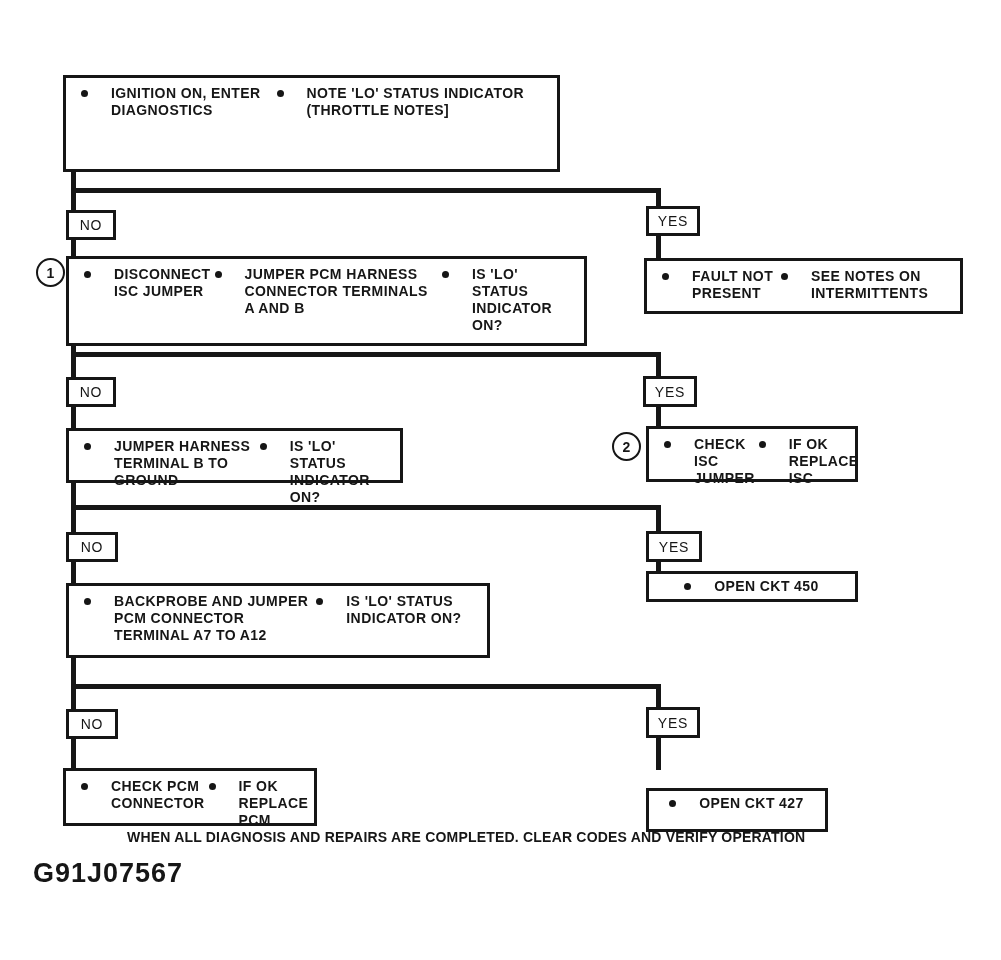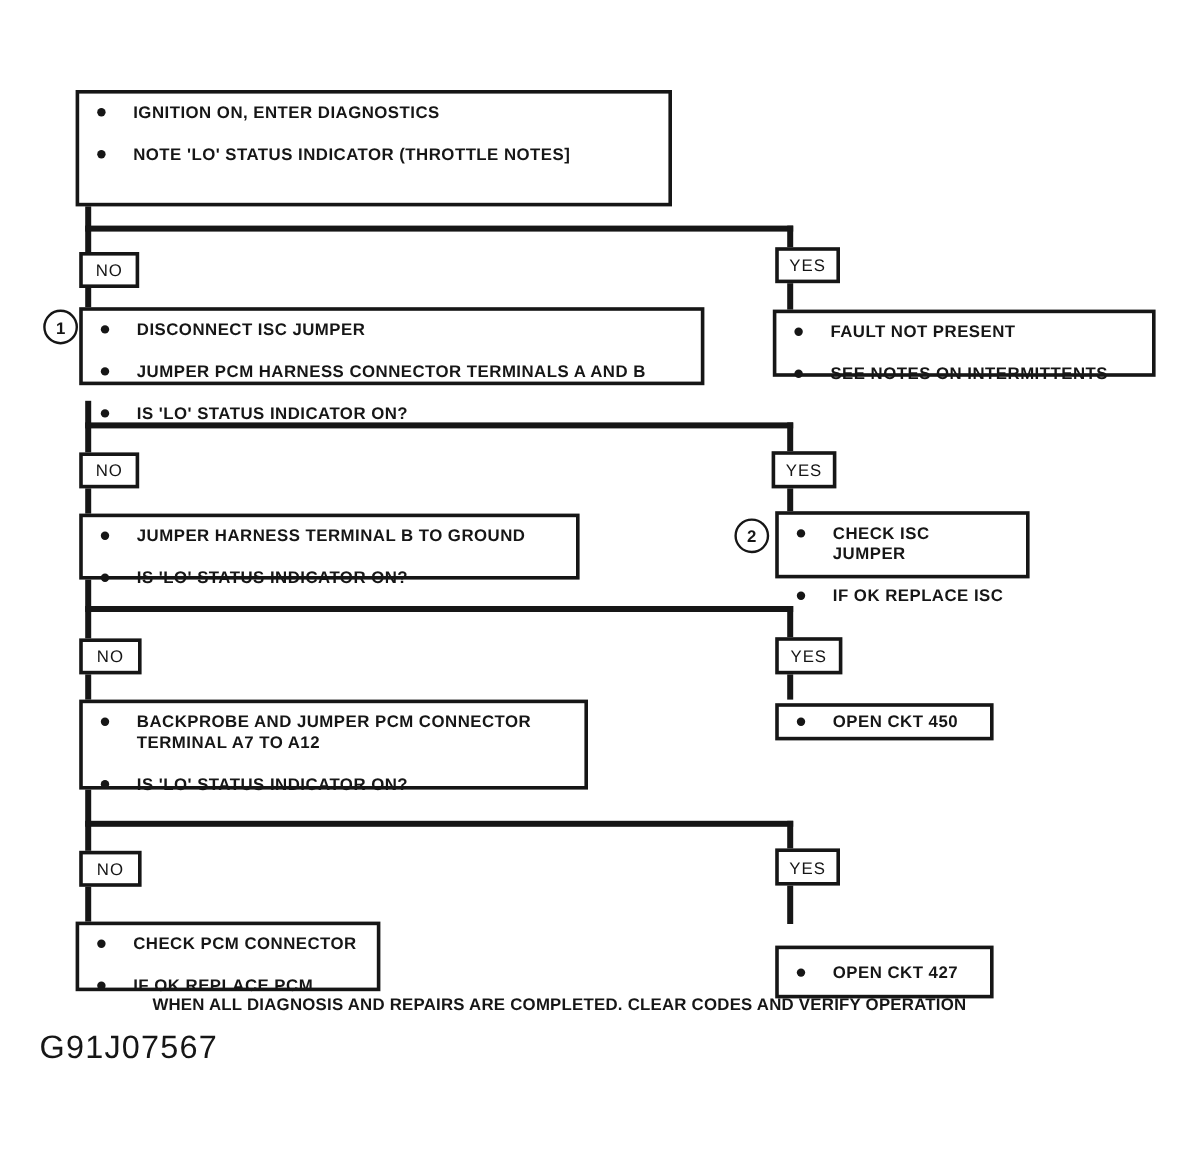--- a/index.html
+++ b/index.html
@@ -8,21 +8,21 @@
     font-family:"Liberation Sans", sans-serif; color:#161616; overflow:hidden;
   }
   
   .vl { position:absolute; width:5px; background:#161616; }
   .hl { position:absolute; height:5px; background:#161616; }
   
   .box {
     position:absolute; box-sizing:border-box; background:#ffffff;
     border:3px solid #161616;
   }
-  .bullets { padding:7px 16px 4px 15px; display:flex; flex-direction:column; gap:18px; }
+  .bullets { padding:7px 16px 4px 15px; display:flex; flex-direction:row; gap:4px; }
   .row { display:flex; align-items:flex-start; }
   .dot {
     flex:none; width:7px; height:7px; border-radius:50%;
     background:#161616; margin-top:5px;
   }
   .bt {
     margin-left:23px; font-size:14px; font-weight:bold;
     letter-spacing:0.4px; line-height:17px; white-space:normal;
   }
   .wrapA { max-width:402px; }
@@ -37,21 +37,21 @@
     border:2.5px solid #161616; border-radius:50%; background:#ffffff;
     display:flex; align-items:center; justify-content:center;
     font-size:14px; font-weight:bold;
   }
   .footer {
     position:absolute; left:127px; top:829px; width:800px;
     font-size:14px; font-weight:bold; letter-spacing:0.2px; white-space:nowrap;
   }
   .figid {
     position:absolute; left:33px; top:858px;
-    font-size:27px; font-weight:400; letter-spacing:1px;
+    font-size:27px; font-weight:700; letter-spacing:1px;
   }
 </style>
 </head>
 <body>
 
 <div class="canvas">
 
   <div class="vl" style="left:71px;top:170px;height:42px"></div>
   <div class="hl" style="left:71px;top:188px;width:590px"></div>
   <div class="vl" style="left:656px;top:188px;height:22px"></div>
@@ -87,21 +87,21 @@
       </div>
   </div>
 
   <div class="box tag" style="left:66px;top:210px;width:50px;height:30px">
       <span>NO</span>
     </div>
   <div class="box tag" style="left:646px;top:206px;width:54px;height:30px">
       <span>YES</span>
     </div>
 
-  <div class="box bullets" style="left:66px;top:256px;width:521px;height:65px">
+  <div class="box bullets" style="left:66px;top:256px;width:521px;height:90px">
     <div class="row">
         <span class="dot"></span>
         <span class="bt">DISCONNECT ISC JUMPER</span>
       </div>
     <div class="row">
         <span class="dot"></span>
         <span class="bt">JUMPER PCM HARNESS CONNECTOR TERMINALS A AND B</span>
       </div>
     <div class="row">
         <span class="dot"></span>
@@ -120,21 +120,21 @@
       </div>
   </div>
 
   <div class="box tag" style="left:66px;top:377px;width:50px;height:30px">
       <span>NO</span>
     </div>
   <div class="box tag" style="left:643px;top:376px;width:54px;height:31px">
       <span>YES</span>
     </div>
 
-  <div class="box bullets" style="left:66px;top:428px;width:417px;height:55px">
+  <div class="box bullets" style="left:66px;top:428px;width:337px;height:55px">
     <div class="row">
         <span class="dot"></span>
         <span class="bt">JUMPER  HARNESS TERMINAL B TO GROUND</span>
       </div>
     <div class="row">
         <span class="dot"></span>
         <span class="bt">IS 'LO' STATUS INDICATOR ON?</span>
       </div>
   </div>
 
@@ -160,21 +160,21 @@
     <div class="row">
         <span class="dot"></span>
         <span class="bt wrapB">BACKPROBE AND JUMPER  PCM CONNECTOR TERMINAL A7 TO A12</span>
       </div>
     <div class="row">
         <span class="dot"></span>
         <span class="bt">IS 'LO' STATUS INDICATOR ON?</span>
       </div>
   </div>
 
-  <div class="box bullets single" style="left:646px;top:586px;width:182px;height:31px">
+  <div class="box bullets single" style="left:646px;top:571px;width:212px;height:31px">
     <div class="row">
         <span class="dot"></span>
         <span class="bt">OPEN CKT 450</span>
       </div>
   </div>
 
   <div class="box tag" style="left:66px;top:709px;width:52px;height:30px">
       <span>NO</span>
     </div>
   <div class="box tag" style="left:646px;top:707px;width:54px;height:31px">

